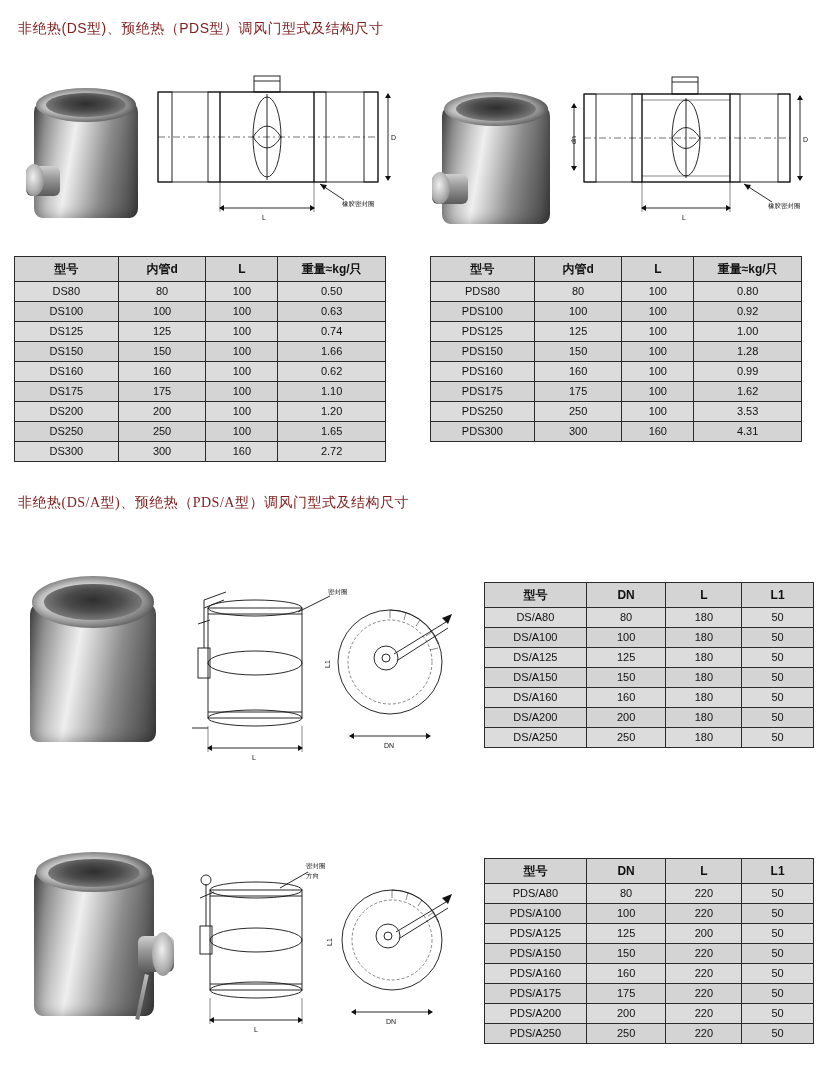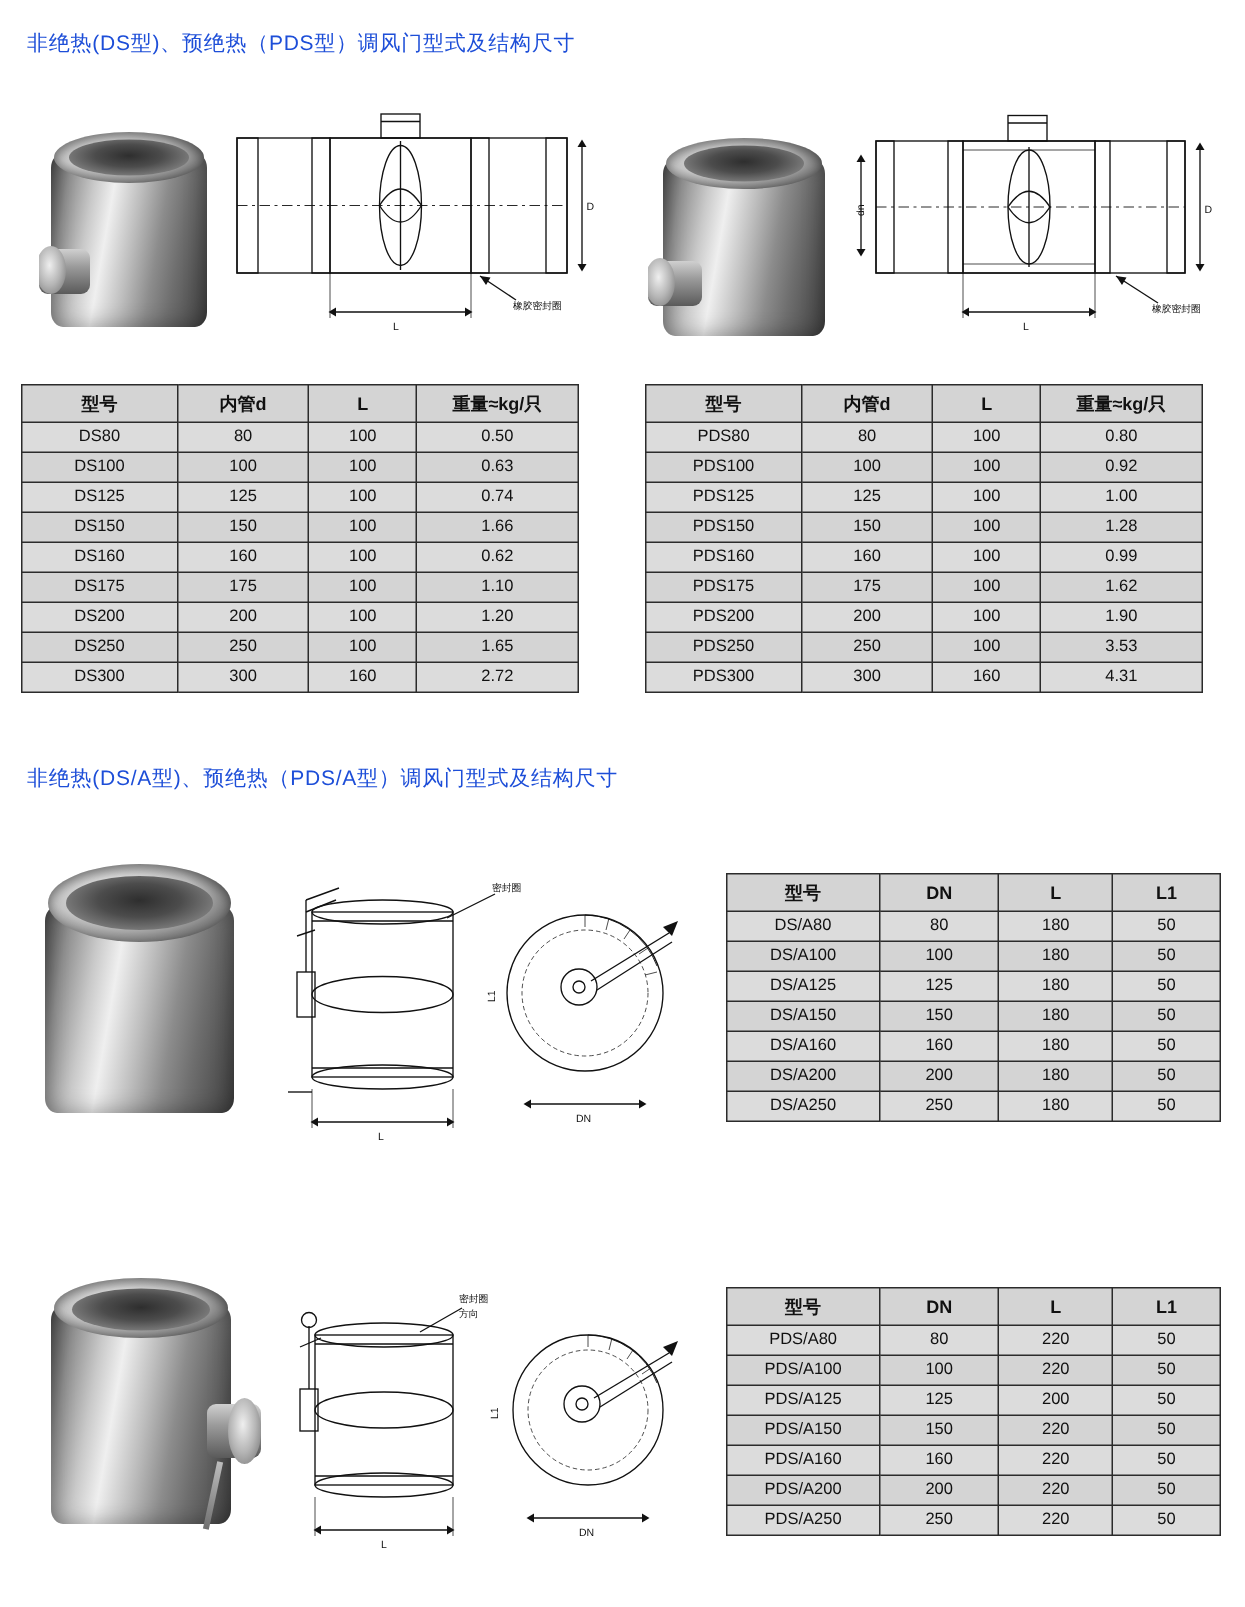--- a/index.html
+++ b/index.html
@@ -17,25 +17,25 @@
   }
   .page {
     position: relative;
     width: 830px;
     height: 1071px;
   }
   .section-title {
     position: absolute;
     font-size: 14px;
     letter-spacing: 0.5px;
-    color: #1d4ed8;
+    color: #7f1d1d;
     white-space: nowrap;
   }
   #title-1 { left: 18px; top: 20px; }
-  #title-2 { left: 18px; top: 510px; }
+  #title-2 { left: 18px; top: 494px; font-family: Liberation Serif, serif; }
 
   
   table.spec {
     border-collapse: collapse;
     background: #d9d9d9;
     font-size: 11px;
     color: #111;
   }
   table.spec th, table.spec td {
     border: 1px solid #2b2b2b;
@@ -351,26 +351,20 @@
             <td>PDS160</td>
             <td>160</td>
             <td>100</td>
             <td>0.99</td>
           </tr>
         <tr>
             <td>PDS175</td>
             <td>175</td>
             <td>100</td>
             <td>1.62</td>
-          </tr>
-        <tr>
-            <td>PDS200</td>
-            <td>200</td>
-            <td>100</td>
-            <td>1.90</td>
           </tr>
         <tr>
             <td>PDS250</td>
             <td>250</td>
             <td>100</td>
             <td>3.53</td>
           </tr>
         <tr>
             <td>PDS300</td>
             <td>300</td>
@@ -606,20 +600,26 @@
             <td>220</td>
             <td>50</td>
           </tr>
         <tr>
             <td>PDS/A160</td>
             <td>160</td>
             <td>220</td>
             <td>50</td>
           </tr>
         <tr>
+            <td>PDS/A175</td>
+            <td>175</td>
+            <td>220</td>
+            <td>50</td>
+          </tr>
+        <tr>
             <td>PDS/A200</td>
             <td>200</td>
             <td>220</td>
             <td>50</td>
           </tr>
         <tr>
             <td>PDS/A250</td>
             <td>250</td>
             <td>220</td>
             <td>50</td>

